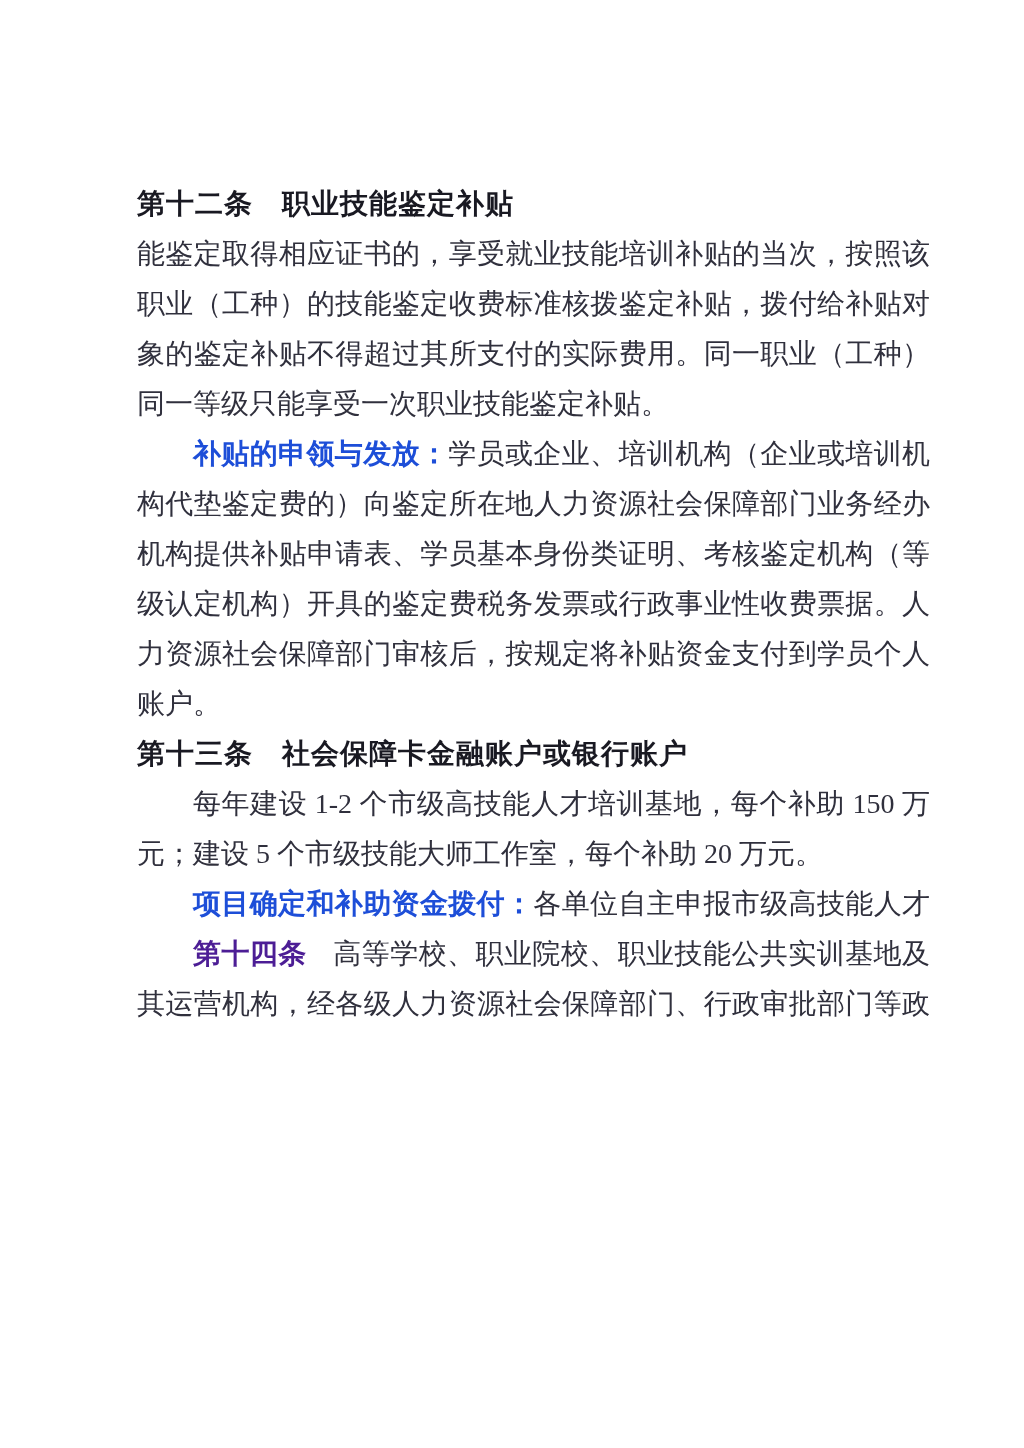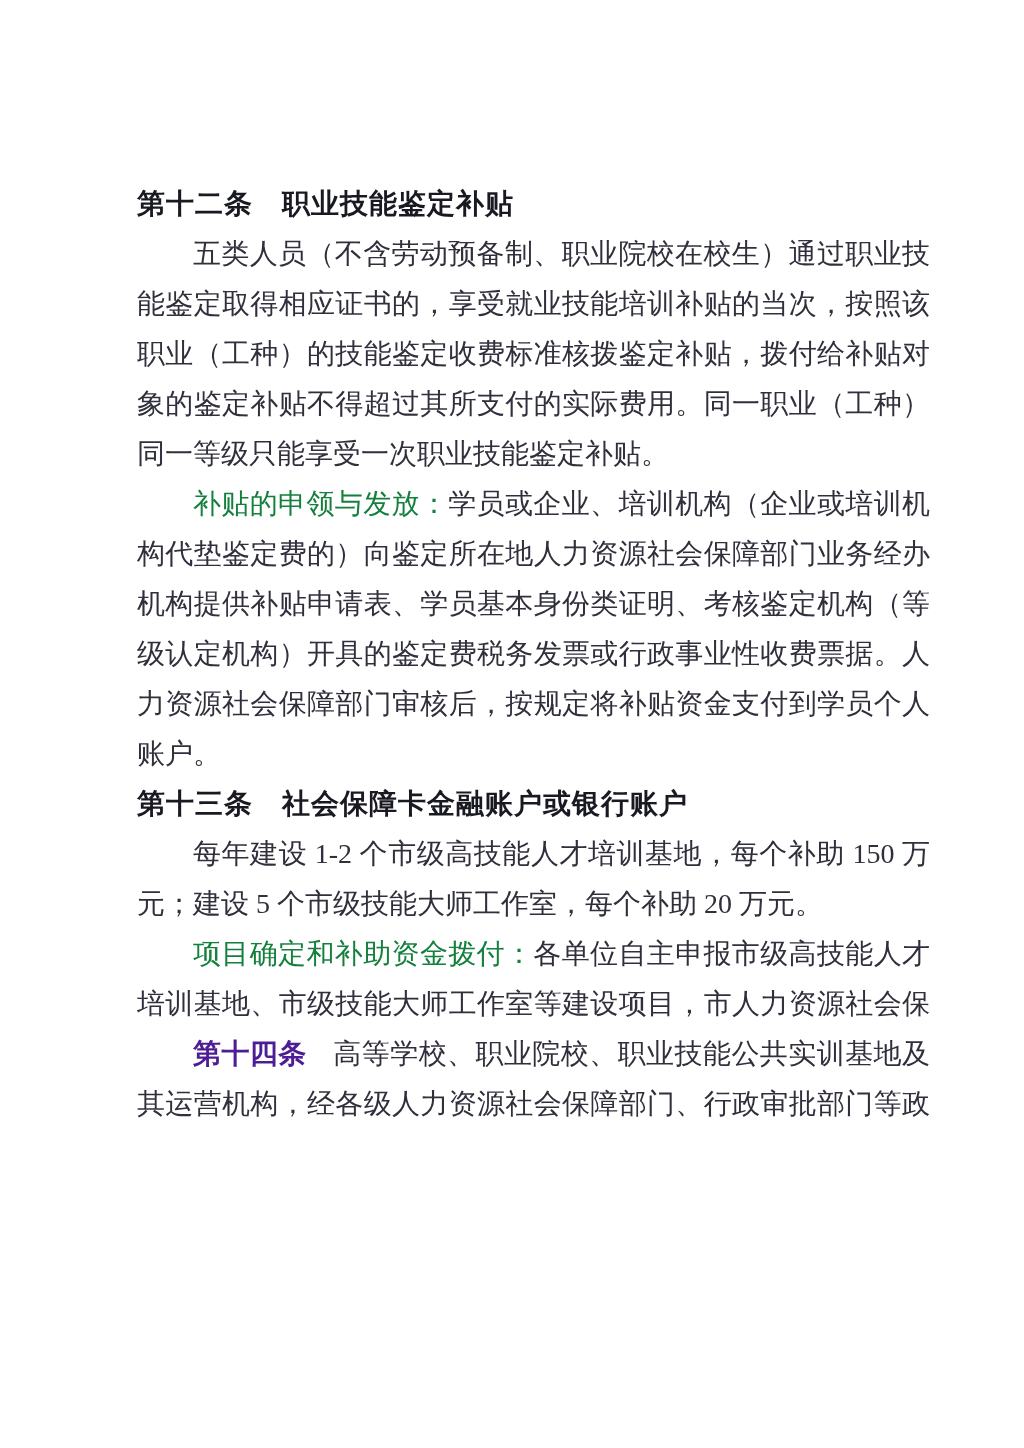--- a/index.html
+++ b/index.html
@@ -35,22 +35,22 @@
     white-space: normal;
   }
   .heading {
     font-family: "Liberation Sans", sans-serif;
     font-weight: 700;
     color: #191922;
     letter-spacing: 1px;
   }
   .lead {
     font-family: "Liberation Sans", sans-serif;
-    font-weight: 400;
-    color: #15803d;
+    font-weight: 700;
+    color: #1d4ed8;
   }
   .term-lead {
     font-family: "Liberation Sans", sans-serif;
     font-weight: 700;
     color: #4c1d95;
     margin-right: 0.95em;
   }
   .footer {
     position: absolute;
     left: 786px;
@@ -79,21 +79,20 @@
     opacity: 0.8;
   }
 </style>
 </head>
 <body>
 
 <div class="page">
   <main class="doc">
 
     <div class="line heading">第十二条　职业技能鉴定补贴</div>
-    <div class="line fill indent">五类人员（不含劳动预备制、职业院校在校生）通过职业技</div>
     <div class="line fill">能鉴定取得相应证书的，享受就业技能培训补贴的当次，按照该</div>
     <div class="line fill">职业（工种）的技能鉴定收费标准核拨鉴定补贴，拨付给补贴对</div>
     <div class="line fill">象的鉴定补贴不得超过其所支付的实际费用。同一职业（工种）</div>
     <div class="line">同一等级只能享受一次职业技能鉴定补贴。</div>
 
     <div class="line fill indent">
       <span class="lead">补贴的申领与发放：</span><span>学员或企业、培训机构（企业或培训机</span>
     </div>
     <div class="line fill">构代垫鉴定费的）向鉴定所在地人力资源社会保障部门业务经办</div>
     <div class="line fill">机构提供补贴申请表、学员基本身份类证明、考核鉴定机构（等</div>
@@ -101,21 +100,20 @@
     <div class="line fill">力资源社会保障部门审核后，按规定将补贴资金支付到学员个人</div>
     <div class="line">账户。</div>
 
     <div class="line heading">第十三条　社会保障卡金融账户或银行账户</div>
     <div class="line fill indent">每年建设 1-2 个市级高技能人才培训基地，每个补助 150 万</div>
     <div class="line">元；建设 5 个市级技能大师工作室，每个补助 20 万元。</div>
 
     <div class="line fill indent">
       <span class="lead">项目确定和补助资金拨付：</span><span>各单位自主申报市级高技能人才</span>
     </div>
-    <div class="line fill">培训基地、市级技能大师工作室等建设项目，市人力资源社会保</div>
 
     <div class="line fill indent">
       <span class="term-lead">第十四条</span><span>高等学校、职业院校、职业技能公共实训基地及</span>
     </div>
     <div class="line fill">其运营机构，经各级人力资源社会保障部门、行政审批部门等政</div>
 
   </main>
 
   <div class="footer">— 31 —</div>
 

